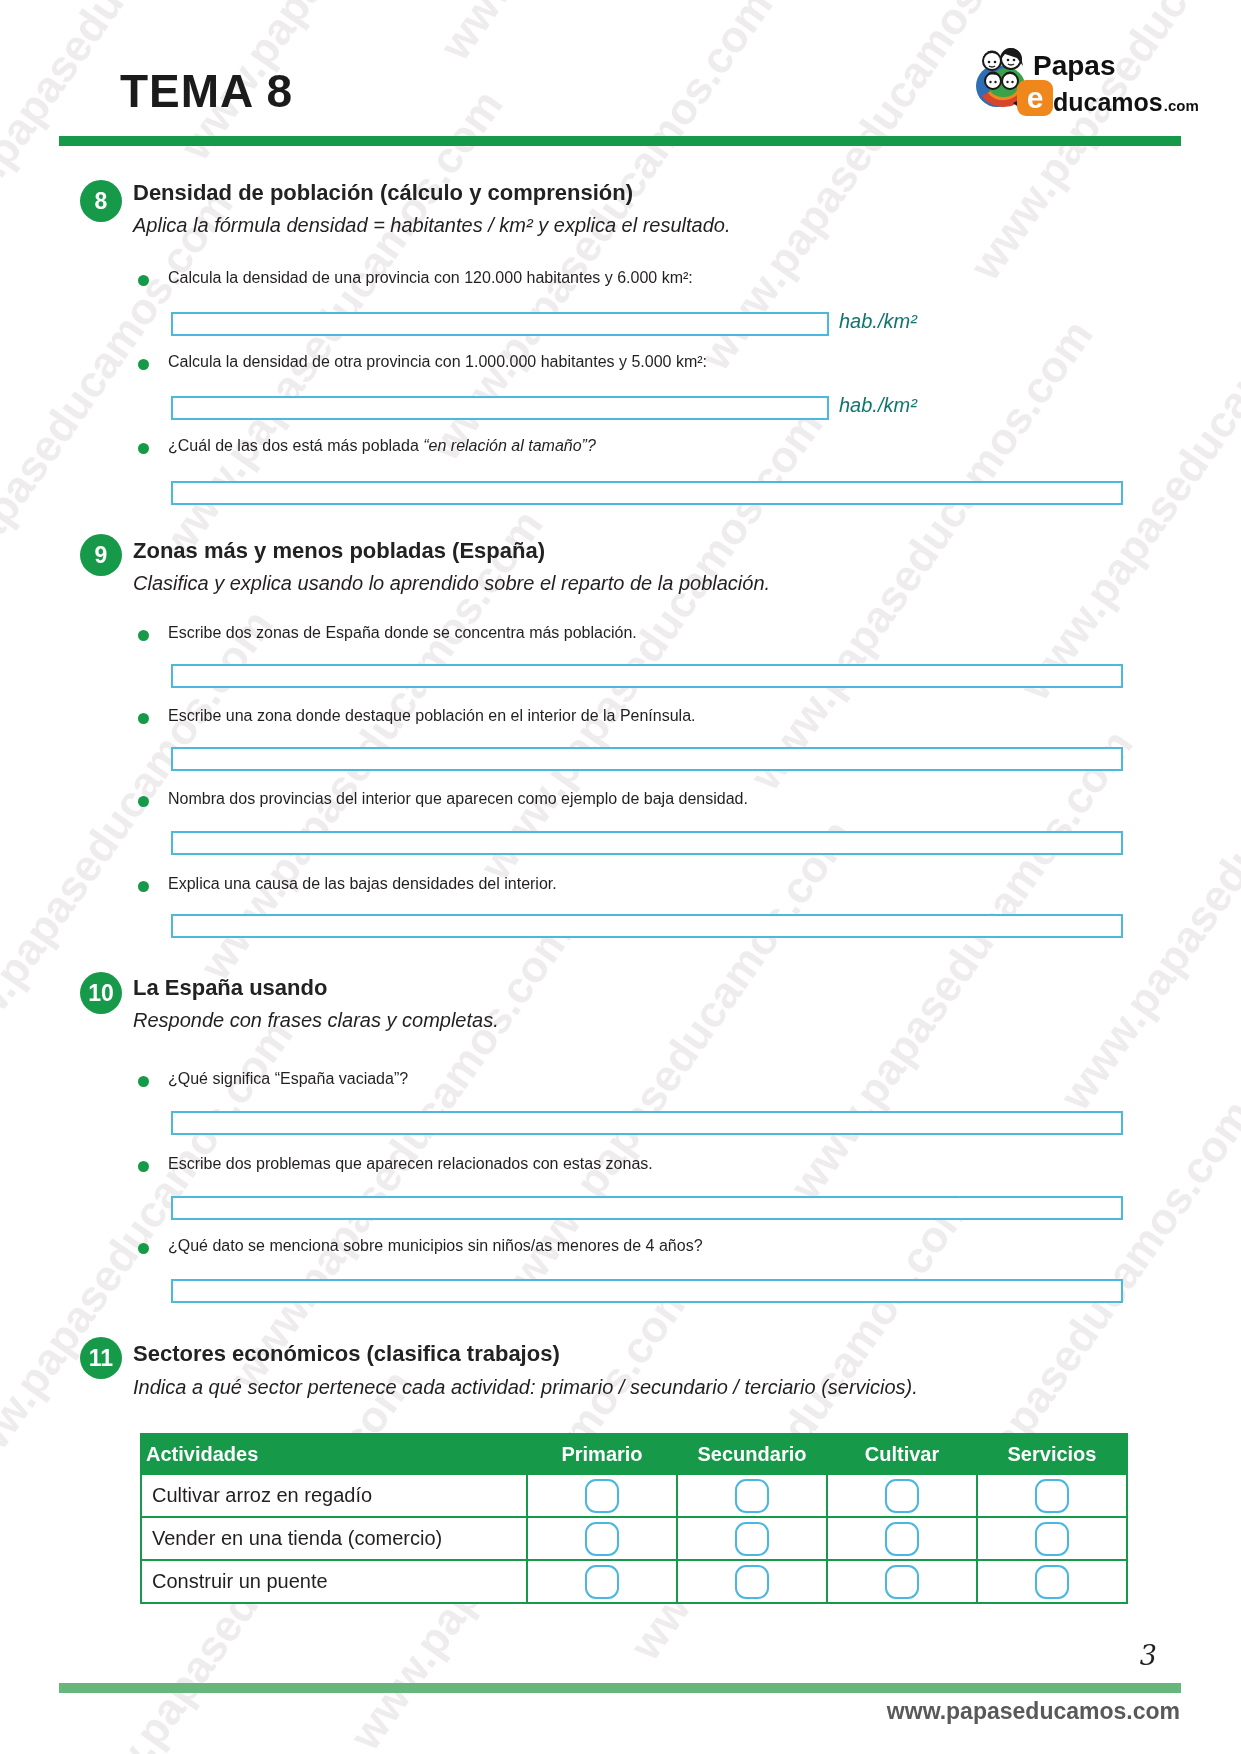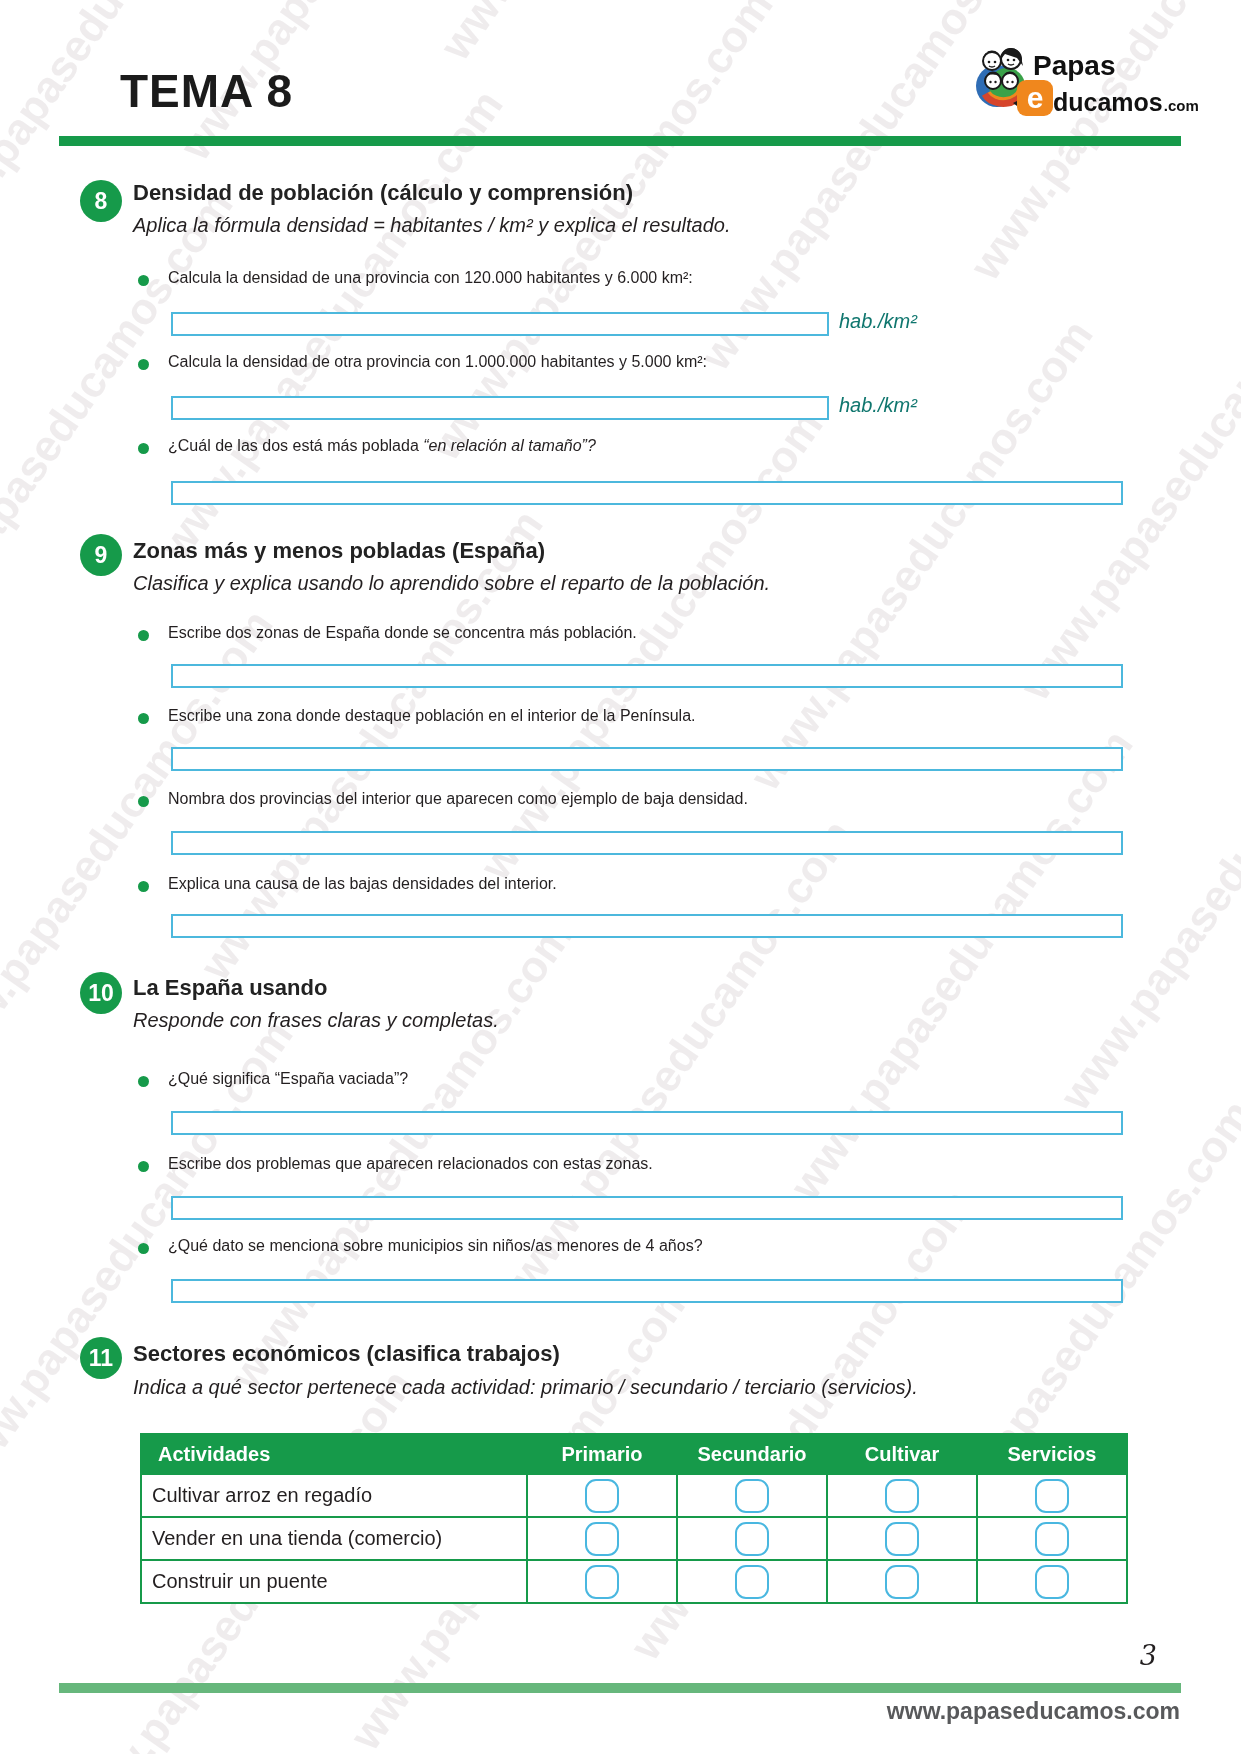--- a/index.html
+++ b/index.html
@@ -38,21 +38,21 @@
   .btext .it{font-style:italic;}
   .answer{position:absolute;left:171px;height:24px;background:#fff;border:2px solid #4cb8dd;
           box-sizing:border-box;}
   .answer.unit-box{width:658px;}
   .answer.wide{width:952px;}
   .unit-label{position:absolute;left:839px;font-size:20px;font-style:italic;color:#0f766e;}
   
   .sector-table{position:absolute;left:140px;top:1433px;border-collapse:collapse;}
   .sector-table th,.sector-table td{border:2px solid #169a4a;box-sizing:border-box;}
   .sector-table th{background:#169a4a;color:#fff;font-size:20px;font-weight:800;height:40px;}
-  .sector-table th.act{width:386px;text-align:left;padding-left:16px;}
+  .sector-table th.act{width:386px;text-align:left;padding-left:4px;}
   .sector-table th.sec{width:150px;text-align:center;}
   .sector-table td{height:43px;}
   .sector-table td.act{font-size:20px;padding-left:10px;background:#fff;}
   .sector-table td.cb{text-align:center;background:#fff;}
   .checkbox{width:34px;height:34px;border:2px solid #49b7e0;border-radius:11px;margin:0 auto;
             box-sizing:border-box;background:#fff;}
   
   .page-num{position:absolute;right:84px;top:1640px;font-size:27px;font-style:italic;
             font-family:"DejaVu Serif",serif;color:#231f20;}
   .site-url{position:absolute;right:61px;top:1698px;font-size:23px;font-weight:800;color:#58595b;}

